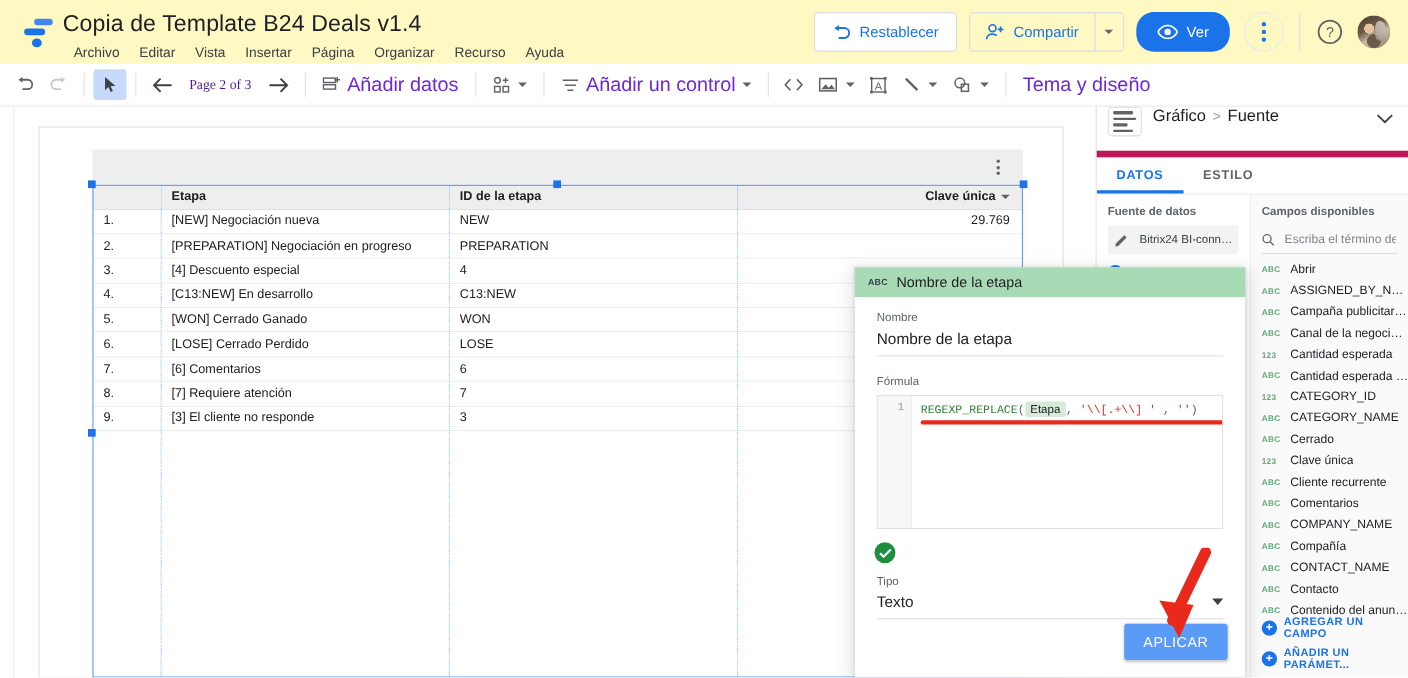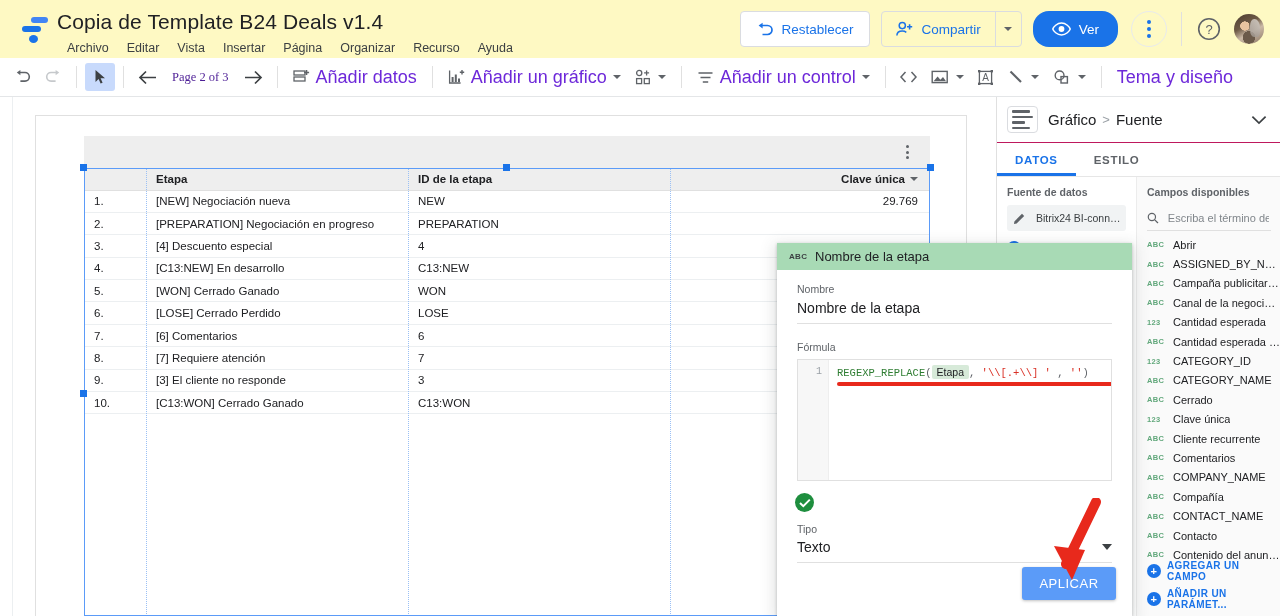--- a/index.html
+++ b/index.html
@@ -83,21 +83,21 @@
       border-bottom:1px solid #eceff1; overflow:hidden; white-space:nowrap; }
   table.dt thead th { background:#eeeeee; font-weight:700; font-size:11.5px; border-bottom:1px solid #e0e0e0; height:22px; }
   .c-idx { width:62px; } .c-etapa { width:262px; } .c-id { width:262px; } .c-key { width:260px; }
   .ta-r { text-align:right !important; padding:0 12px 0 0 !important; }
   .colsort { display:inline-flex; align-items:center; gap:5px; justify-content:flex-end; width:100%; }
   .vline { position:absolute; top:0; height:448px; border-left:1px dotted #9ac0f5; }
   .vl1 { left:62px; } .vl2 { left:324px; } .vl3 { left:586px; }
 
   
   .rpanel { position:absolute; left:996px; top:97px; width:284px; height:519px; background:#fff; border-left:1px solid #e0e0e0; }
-  .rp-head { height:46px; display:flex; align-items:center; padding:0 10px; border-bottom:1px solid #be185d; }
+  .rp-head { height:46px; display:flex; align-items:flex-start; padding:0 10px; border-bottom:6px solid #be185d; }
   .chart-ic { width:31px; height:27px; border:1px solid #dadce0; border-radius:4px; background:#fff; padding:3px 4px; display:flex; flex-direction:column; justify-content:space-between; }
   .chart-ic u { display:block; height:2.5px; background:#5f6368; border-radius:1px; }
   .chart-ic u.s { width:62%; } .chart-ic u.m { width:84%; } .chart-ic u.l { width:100%; }
   .rp-title { font-size:15px; color:#202124; margin-left:10px; display:flex; align-items:center; gap:6px; white-space:nowrap; }
   .rp-title .gt { color:#9aa0a6; font-size:13px; }
   .rp-chev { margin-left:auto; width:22px; height:22px; display:flex; align-items:center; justify-content:center; cursor:pointer; }
 
   .rp-tabs { height:34px; display:flex; border-bottom:1px solid #e6e6e6; }
   .rp-tab { flex:0 0 auto; padding:0 18px; display:flex; align-items:center; font-size:11.5px; font-weight:700; letter-spacing:.7px; color:#5f6368; cursor:pointer; }
   .rp-tab.on { color:#1a73e8; box-shadow:inset 0 -3px 0 #1a73e8; }
@@ -256,31 +256,20 @@
       <svg width="17" height="17" viewBox="0 0 17 17">
         <rect x="1" y="2" width="11" height="4" fill="none" stroke="#5f6368" stroke-width="1.3"></rect>
         <rect x="1" y="8" width="11" height="4" fill="none" stroke="#5f6368" stroke-width="1.3"></rect>
         <path d="M13.6 1 v5 M11.1 3.5 h5" stroke="#5f6368" stroke-width="1.4"></path>
       </svg>
       <span>Añadir datos</span>
     </div>
     <div class="tb-sep"></div>
     <div class="tb-item">
       <svg width="17" height="17" viewBox="0 0 17 17">
-        <path d="M1.6 1.5 v12.5 h11" fill="none" stroke="#5f6368" stroke-width="1.3"></path>
-        <rect x="3.6" y="8" width="2" height="5" fill="#5f6368"></rect>
-        <rect x="6.8" y="5.5" width="2" height="7.5" fill="#5f6368"></rect>
-        <rect x="10" y="9.5" width="2" height="3.5" fill="#5f6368"></rect>
-        <path d="M14 1 v4.4 M11.8 3.2 h4.4" stroke="#5f6368" stroke-width="1.4"></path>
-      </svg>
-      <span>Añadir un gráfico</span>
-      <span class="caret"></span>
-    </div>
-    <div class="tb-item">
-      <svg width="17" height="17" viewBox="0 0 17 17">
         <circle cx="4.2" cy="4" r="2.6" fill="none" stroke="#5f6368" stroke-width="1.3"></circle>
         <path d="M11.6 1.4 v5 M9.1 3.9 h5" stroke="#5f6368" stroke-width="1.3"></path>
         <rect x="1.6" y="9.6" width="5" height="5" fill="none" stroke="#5f6368" stroke-width="1.3"></rect>
         <rect x="9.3" y="9.6" width="5" height="5" fill="none" stroke="#5f6368" stroke-width="1.3"></rect>
       </svg>
       <span class="caret"></span>
     </div>
     <div class="tb-sep"></div>
     <div class="tb-item">
       <svg width="17" height="15" viewBox="0 0 17 15">
@@ -403,26 +392,20 @@
             <tr>
               <td>8.</td>
               <td>[7] Requiere atención</td>
               <td>7</td>
               <td class="ta-r"></td>
             </tr>
             <tr>
               <td>9.</td>
               <td>[3] El cliente no responde</td>
               <td>3</td>
-              <td class="ta-r"></td>
-            </tr>
-            <tr>
-              <td>10.</td>
-              <td>[C13:WON] Cerrado Ganado</td>
-              <td>C13:WON</td>
               <td class="ta-r"></td>
             </tr>
           </tbody>
         </table>
 
         <div class="vline vl1"></div>
         <div class="vline vl2"></div>
         <div class="vline vl3"></div>
 
         <div class="tbl-sel"></div>

